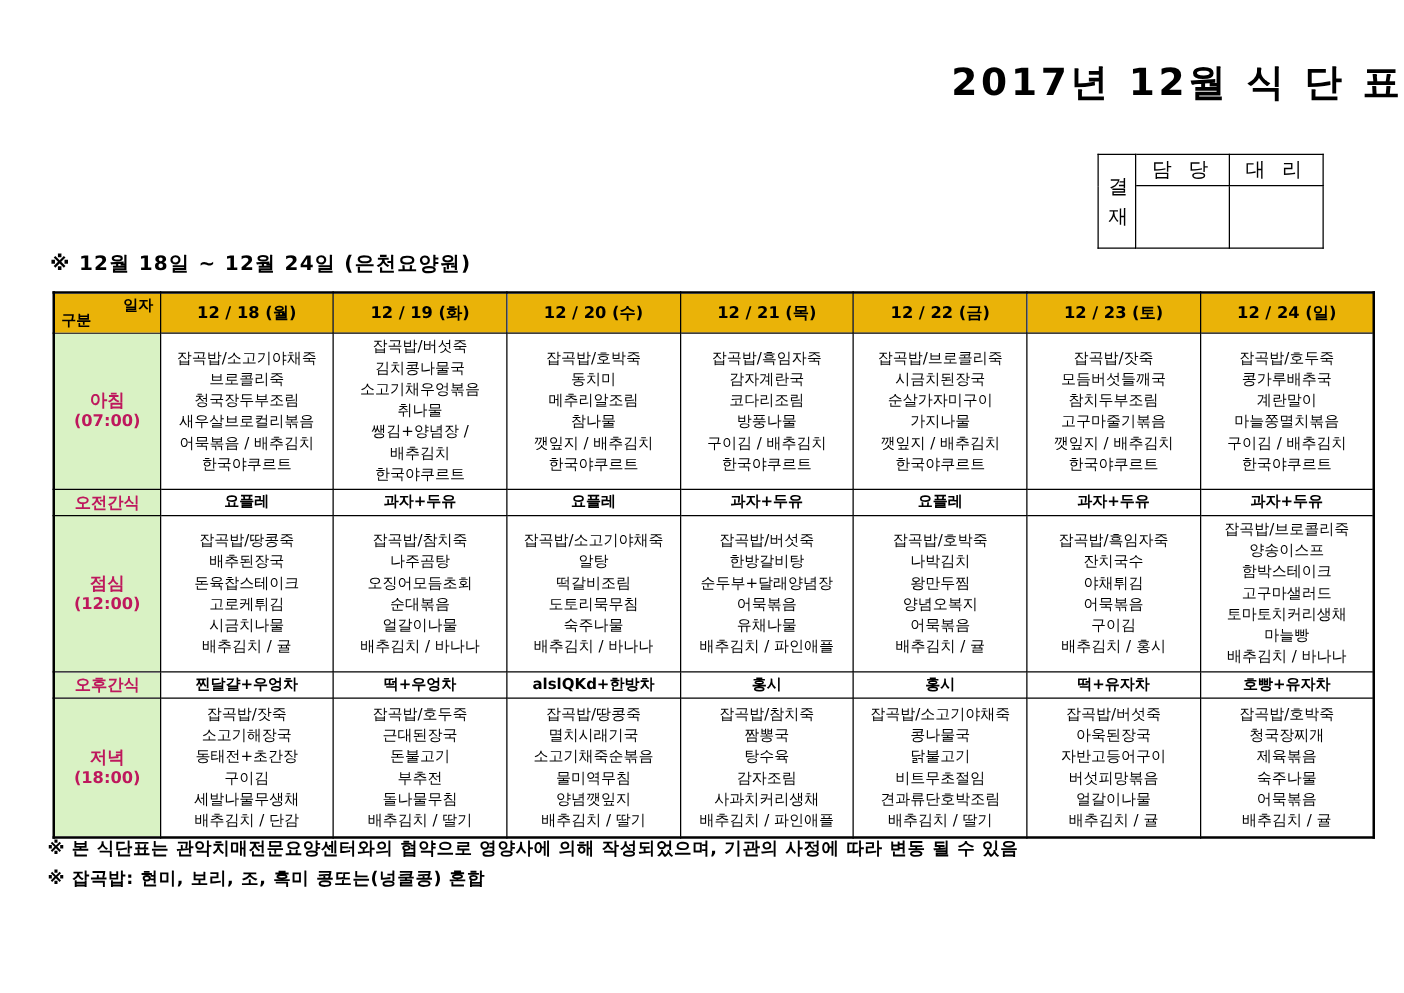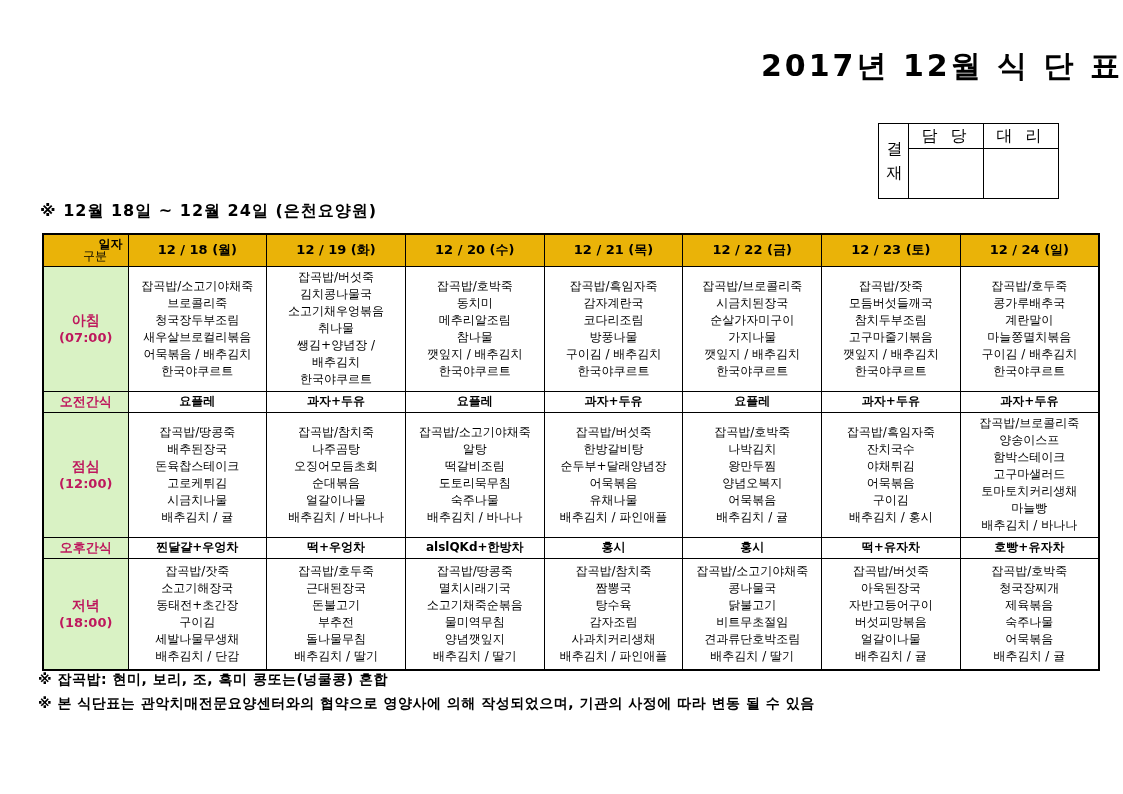--- a/index.html
+++ b/index.html
@@ -28,21 +28,21 @@
                border-collapse:collapse; table-layout:fixed; border:2px solid #000; }
   table.menu th, table.menu td { border:1px solid #000; vertical-align:middle;
                text-align:center; overflow:hidden; }
   table.menu thead th { background:#eab308; height:32px; font-size:13px; font-weight:bold; }
 
   th.corner { position:relative; padding:0;
     background-image:linear-gradient(to bottom right,
       transparent 49.3%, #000 49.3%, #000 51.2%, transparent 51.2%);
     background-color:#d9f2c4; }
   .corner-top  { position:absolute; top:1px;  right:5px; font-size:12px; font-weight:bold; }
-  .corner-bottom{ position:absolute; bottom:1px; left:5px; font-size:12px; font-weight:normal;margin-left:34px; }
+  .corner-bottom{ position:absolute; bottom:1px; left:5px; font-size:12px; font-weight:bold; }
 
   th.row-label { background:#d9f2c4; font-size:14px; font-weight:bold; color:#be185d; }
   th.row-label .time { font-size:13px; }
   tr.meal  { height:125px; }
   tr.meal.dinner-row { height:112px; }
   tr.snack { height:21px;padding-left:12px; }
   tr.snack th.row-label { font-size:13px; }
   td.meal  { font-size:12px; }
   td.meal .menu-line { line-height:17px; }
   td.snack { font-size:12px; font-weight:bold; }
@@ -340,17 +340,17 @@
             <div class="menu-line">제육볶음</div>
             <div class="menu-line">숙주나물</div>
             <div class="menu-line">어묵볶음</div>
             <div class="menu-line">배추김치 / 귤</div>
           </td>
         </tr>
       </tbody>
   </table>
 
   <div class="footnotes">
+    <div class="footnote">※ 본 식단표는 관악치매전문요양센터와의 협약으로 영양사에 의해 작성되었으며, 기관의 사정에 따라 변동 될 수 있음</div>
     <div class="footnote">※ 잡곡밥: 현미, 보리, 조, 흑미 콩또는(넝쿨콩) 혼합</div>
-    <div class="footnote">※ 본 식단표는 관악치매전문요양센터와의 협약으로 영양사에 의해 작성되었으며, 기관의 사정에 따라 변동 될 수 있음</div>
   </div>
 
 </div>
 
 </body></html>

